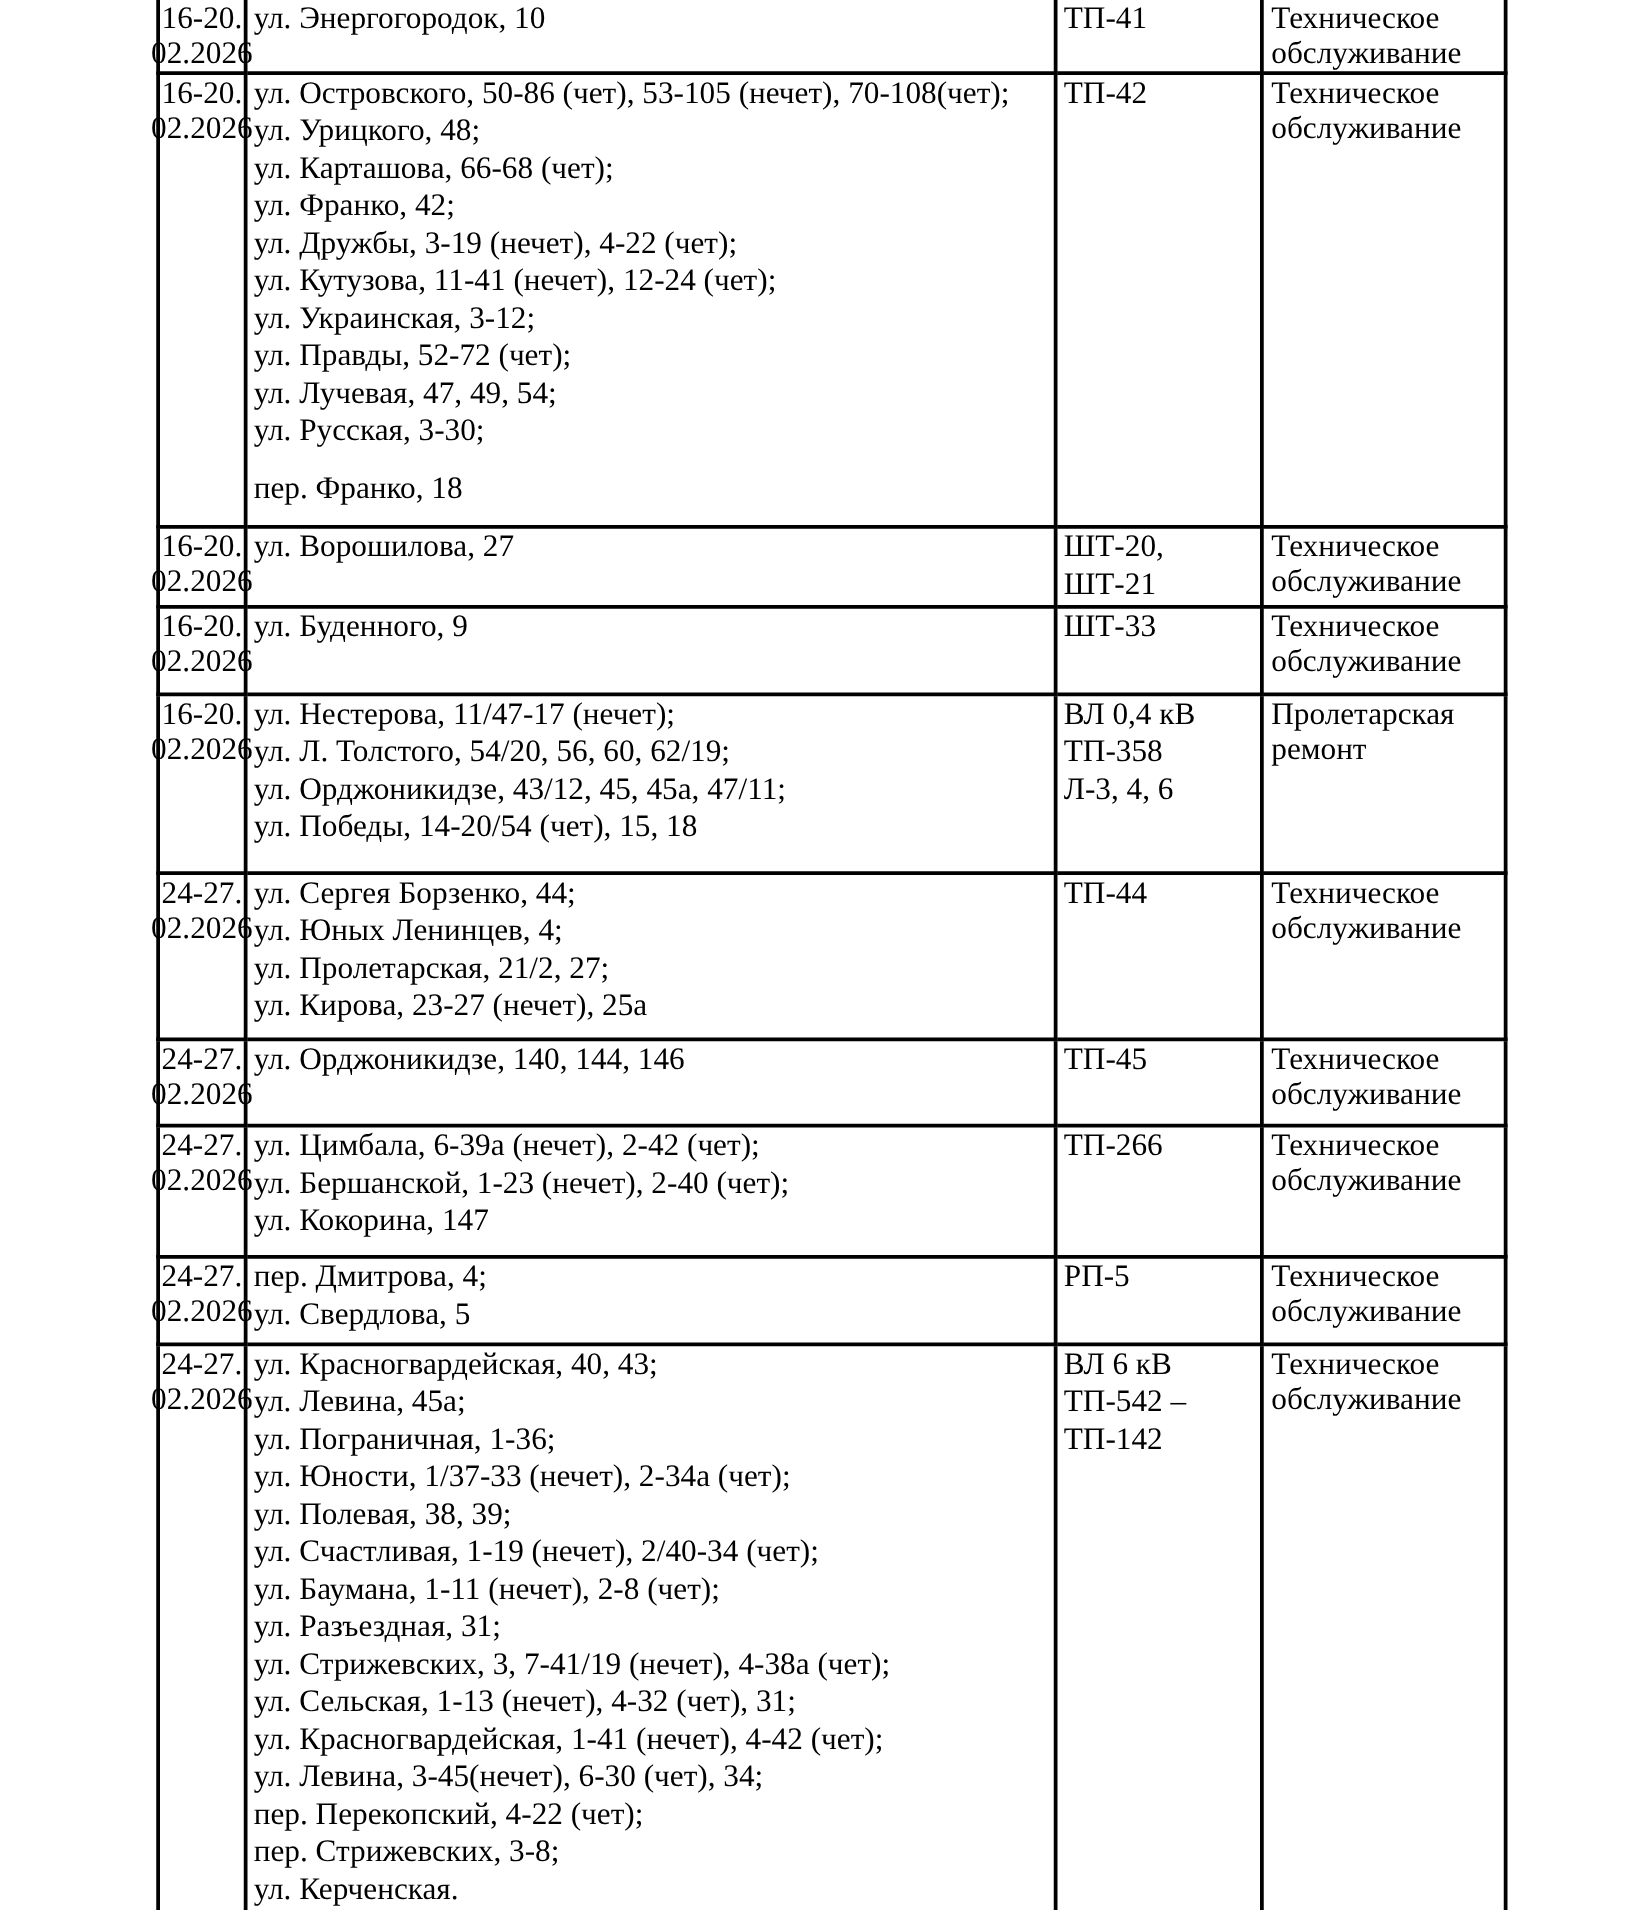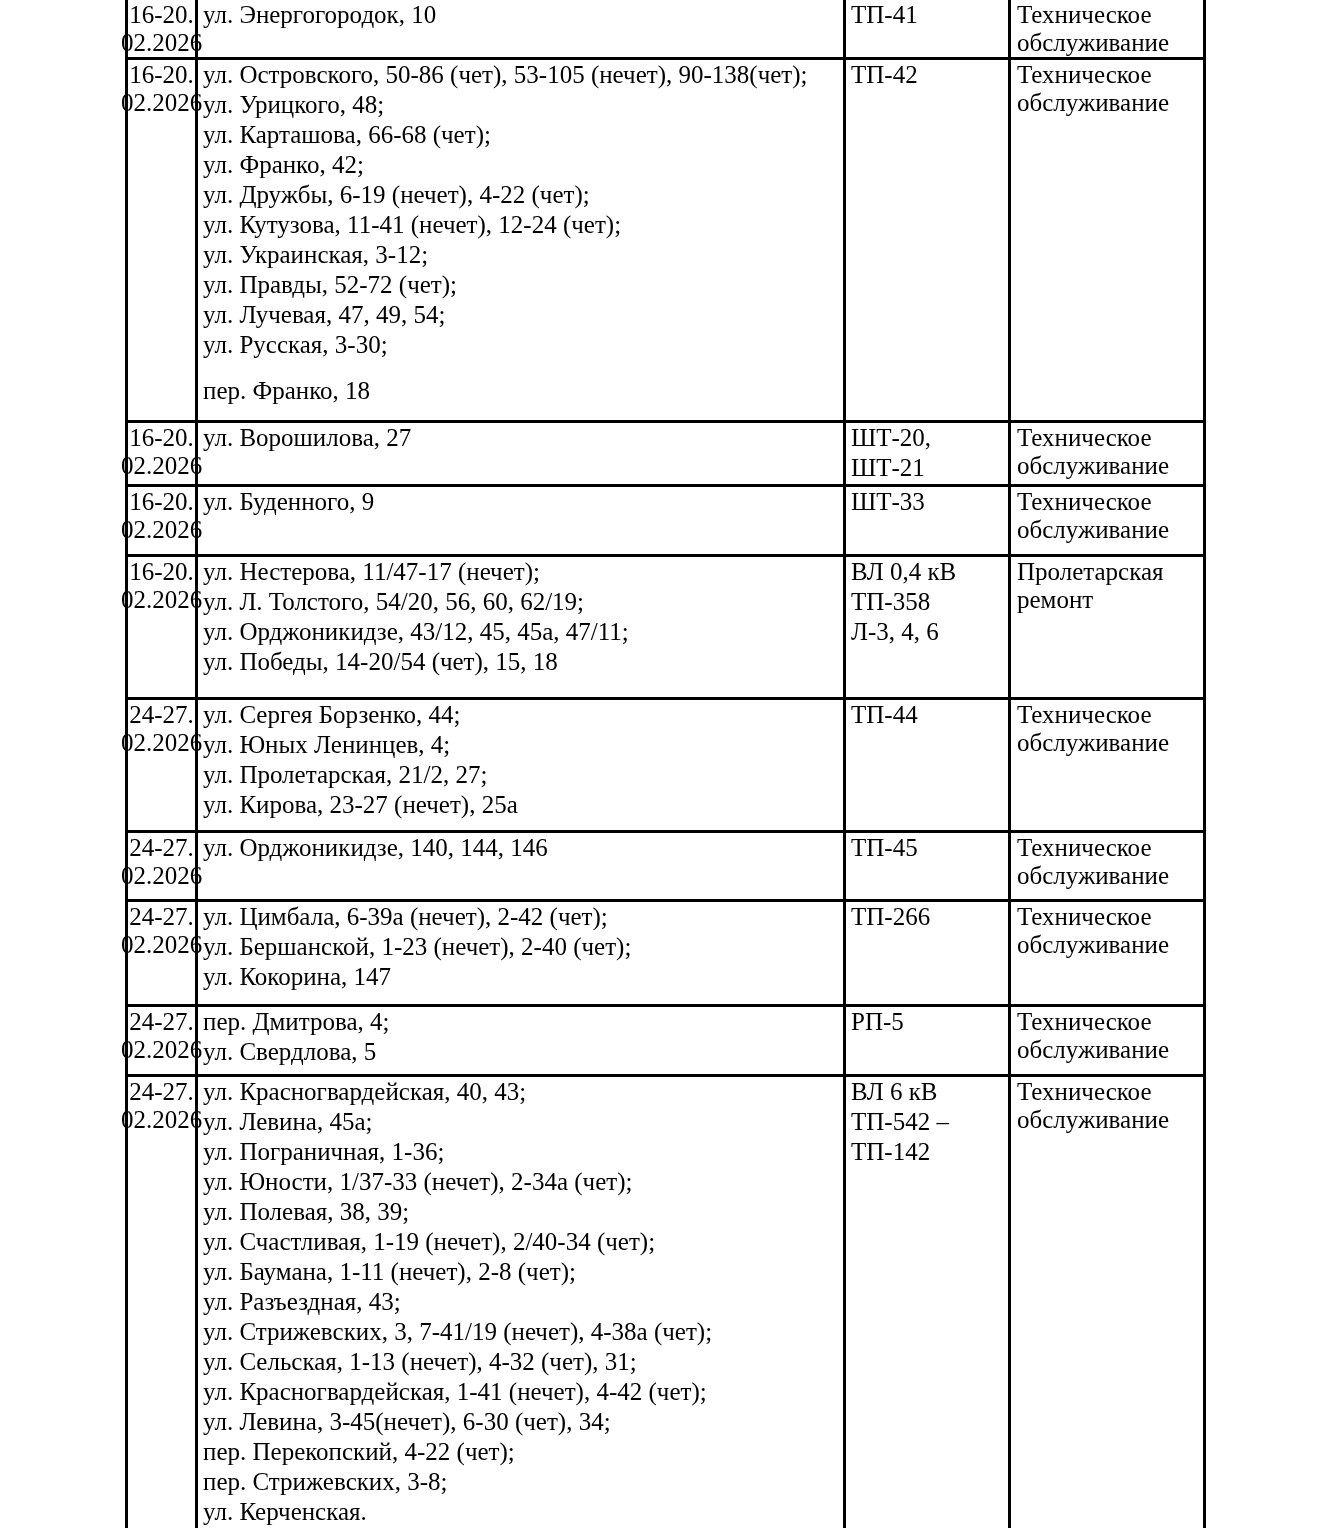--- a/index.html
+++ b/index.html
@@ -102,25 +102,25 @@
   </tr>
 
   <tr>
     <td class="date-cell">
       <div class="date-wrap">
         <span class="date-line">16-20.</span>
         <span class="date-line">02.2026</span>
       </div>
     </td>
     <td class="addr-cell">
-          <div class="addr-line">ул. Островского, 50-86 (чет), 53-105 (нечет), 90-138(чет);</div>
+          <div class="addr-line">ул. Островского, 50-86 (чет), 53-105 (нечет), 70-108(чет);</div>
           <div class="addr-line">ул. Урицкого, 48;</div>
           <div class="addr-line">ул. Карташова, 66-68 (чет);</div>
           <div class="addr-line">ул. Франко, 42;</div>
-          <div class="addr-line">ул. Дружбы, 6-19 (нечет), 4-22 (чет);</div>
+          <div class="addr-line">ул. Дружбы, 3-19 (нечет), 4-22 (чет);</div>
           <div class="addr-line">ул. Кутузова, 11-41 (нечет), 12-24 (чет);</div>
           <div class="addr-line">ул. Украинская, 3-12;</div>
           <div class="addr-line">ул. Правды, 52-72 (чет);</div>
           <div class="addr-line">ул. Лучевая, 47, 49, 54;</div>
           <div class="addr-line">ул. Русская, 3-30;</div>
           <div class="addr-gap"></div>
           <div class="addr-line">пер. Франко, 18</div>
         </td>
     <td class="equip-cell">
           <div class="equip-line">ТП-42</div>
@@ -260,21 +260,21 @@
       </div>
     </td>
     <td class="addr-cell">
           <div class="addr-line">ул. Красногвардейская, 40, 43;</div>
           <div class="addr-line">ул. Левина, 45а;</div>
           <div class="addr-line">ул. Пограничная, 1-36;</div>
           <div class="addr-line">ул. Юности, 1/37-33 (нечет), 2-34а (чет);</div>
           <div class="addr-line">ул. Полевая, 38, 39;</div>
           <div class="addr-line">ул. Счастливая, 1-19 (нечет), 2/40-34 (чет);</div>
           <div class="addr-line">ул. Баумана, 1-11 (нечет), 2-8 (чет);</div>
-          <div class="addr-line">ул. Разъездная, 43;</div>
+          <div class="addr-line">ул. Разъездная, 31;</div>
           <div class="addr-line">ул. Стрижевских, 3, 7-41/19 (нечет), 4-38а (чет);</div>
           <div class="addr-line">ул. Сельская, 1-13 (нечет), 4-32 (чет), 31;</div>
           <div class="addr-line">ул. Красногвардейская, 1-41 (нечет), 4-42 (чет);</div>
           <div class="addr-line">ул. Левина, 3-45(нечет), 6-30 (чет), 34;</div>
           <div class="addr-line">пер. Перекопский, 4-22 (чет);</div>
           <div class="addr-line">пер. Стрижевских, 3-8;</div>
           <div class="addr-line">ул. Керченская.</div>
         </td>
     <td class="equip-cell">
           <div class="equip-line">ВЛ 6 кВ</div>

